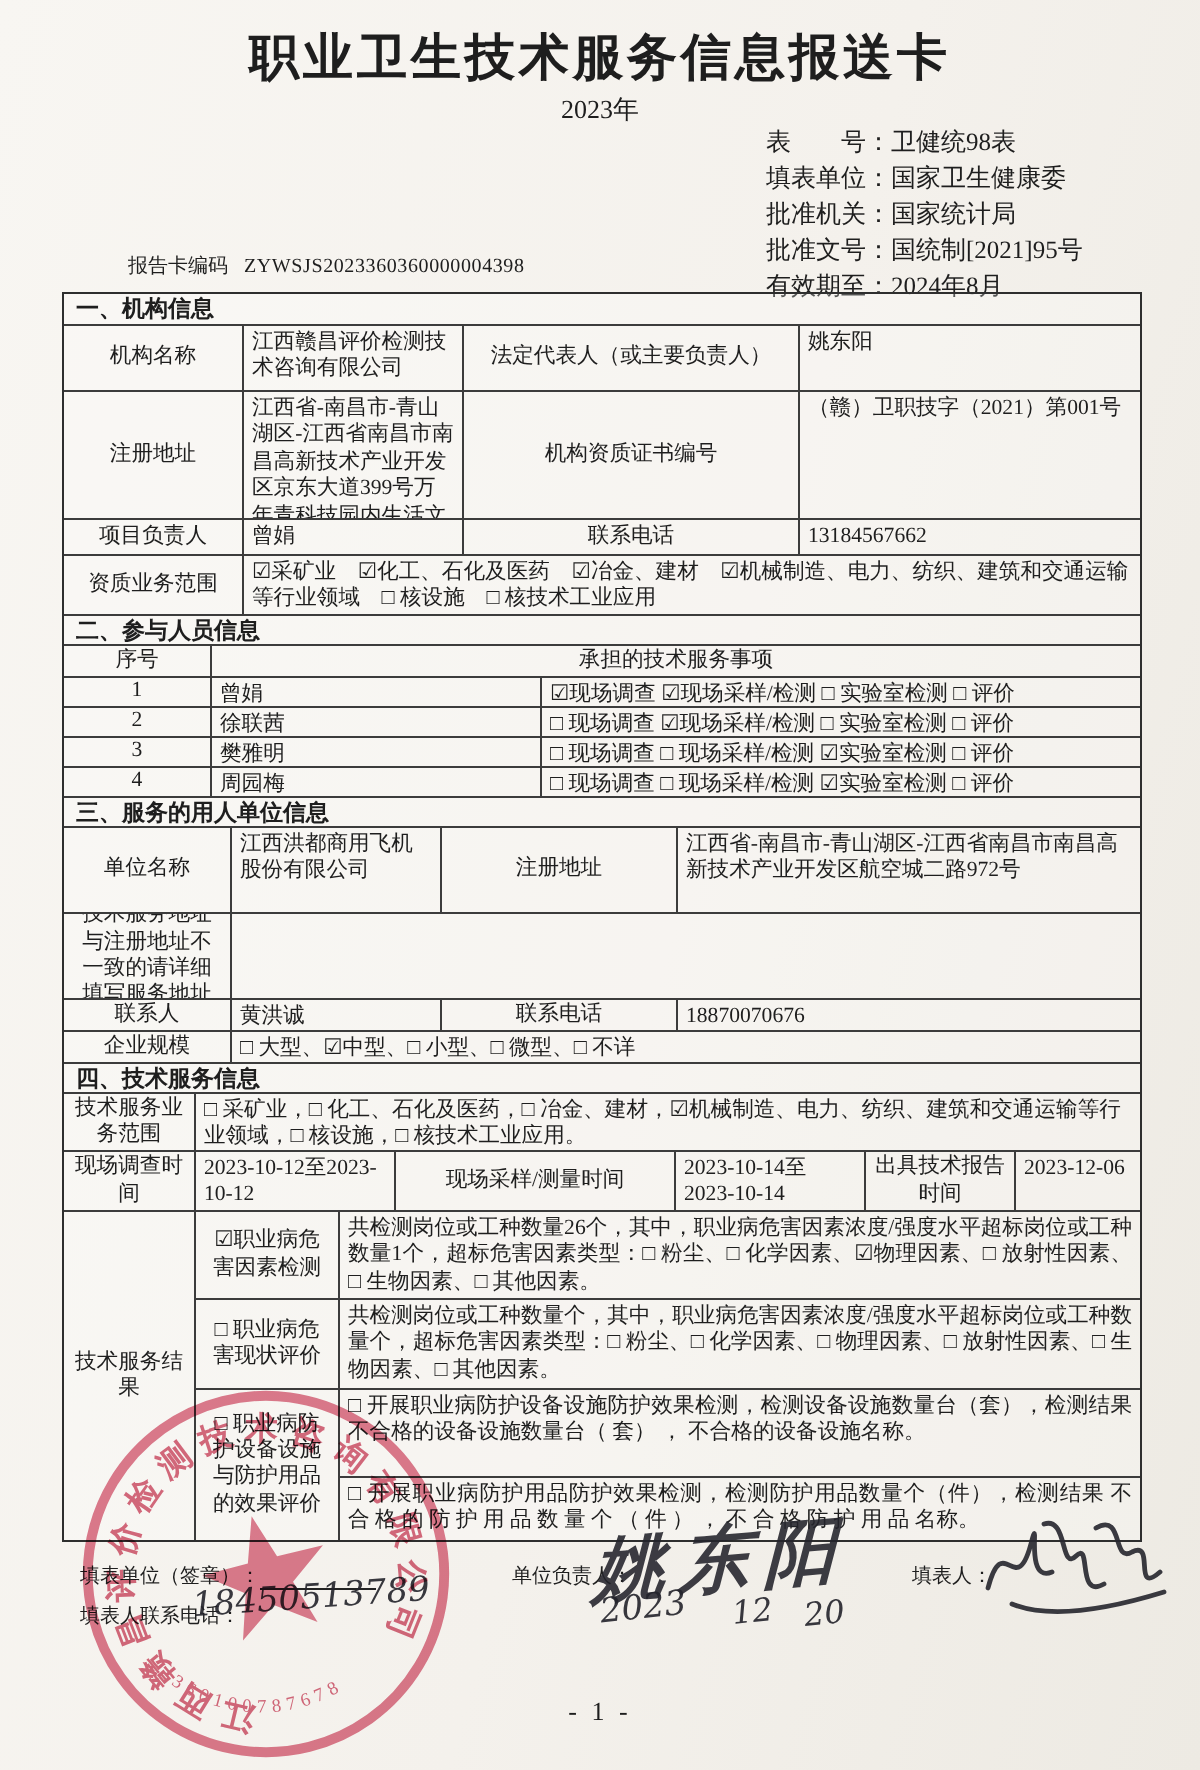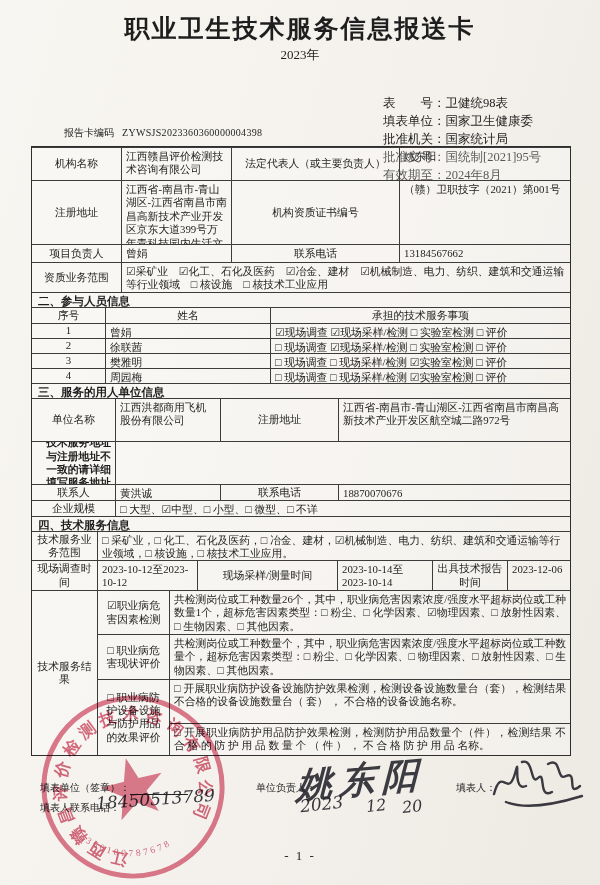--- a/index.html
+++ b/index.html
@@ -2,35 +2,35 @@
 <html><head>
 <meta charset="utf-8">
 <style>
   html,body{margin:0;padding:0;}
   .page{position:relative;width:600px;height:885px;overflow:hidden;
     background:linear-gradient(105deg,#f8f6f2 0%,#f4f1ec 55%,#edeae3 100%);
     font-family:"Liberation Serif","DejaVu Serif",serif;color:#1e1e1e;}
   .title{position:absolute;left:0;top:12px;width:600px;text-align:center;
     font-size:25px;font-weight:bold;letter-spacing:2px;}
   .year{position:absolute;left:0;top:46px;width:600px;text-align:center;font-size:13px;}
-  .meta{position:absolute;left:383px;top:62px;font-size:12.5px;line-height:18px;margin-top:32px;}
+  .meta{position:absolute;left:383px;top:62px;font-size:12.5px;line-height:18px;}
   .meta-row{display:flex;}
   .meta-lbl{white-space:pre;}
   .cardcode{position:absolute;left:64px;top:126px;font-size:10px;}
   .cardcode .code{font-family:"Liberation Serif",serif;letter-spacing:.3px;margin-left:8px;}
 
   .tbl{position:absolute;left:31px;top:146px;width:540px;border:1.4px solid #2e2e2e;
     box-sizing:border-box;background:rgba(255,255,255,.25);}
   .row{display:flex;border-top:1px solid #3c3c3c;box-sizing:border-box;}
   .row.first{border-top:none;}
   .cell{box-sizing:border-box;border-left:1px solid #3c3c3c;padding:2px 4px;
     font-size:10.8px;line-height:1.24;overflow:hidden;}
   .cell.nb{border-left:none;}
   .lbl{display:flex;align-items:center;justify-content:center;text-align:center;}
-  .lbl-left{display:flex;align-items:center;text-align:right;font-weight:bold;}
+  .lbl-left{display:flex;align-items:center;text-align:center;}
   .val{text-align:left;}
   .sec{font-weight:bold;font-size:11.5px;padding:1px 4px 1px 6px;box-sizing:border-box;}
   .h15{height:15px}.h16{height:16px}.h18{height:18px}.h29{height:29px}.h30{height:30px}
   .h33{height:33px}.h43{height:43px}.h45{height:45px}.h64{height:64px}
   .w65{width:65px;flex:none}.w71{width:71px;flex:none}.w73{width:73px;flex:none}
   .w75{width:75px;flex:none}.w83{width:83px;flex:none}.w89{width:89px;flex:none}
   .w95{width:95px;flex:none}.w100{width:100px;flex:none}.w105{width:105px;flex:none}
   .w110{width:110px;flex:none}.w118{width:118px;flex:none}.w140{width:140px;flex:none}
   .w165{width:165px;flex:none}.w168{width:168px;flex:none}
   .fx{flex:1;min-width:0;}
@@ -88,20 +88,23 @@
       <span>2024年8月</span>
     </div>
   </div>
 
   <div class="cardcode">
     <span>报告卡编码</span><span class="code">ZYWSJS2023360360000004398</span>
   </div>
 
   <div class="tbl">
 
+    <div class="row first h15">
+        <div class="cell nb sec fx">一、机构信息</div>
+      </div>
     <div class="row h33">
       <div class="cell nb lbl w89">机构名称</div>
       <div class="cell val w110">江西赣昌评价检测技术咨询有限公司</div>
       <div class="cell lbl w168">法定代表人（或主要负责人）</div>
       <div class="cell val fx">姚东阳</div>
     </div>
     <div class="row h64">
       <div class="cell nb lbl w89">注册地址</div>
       <div class="cell val w110">江西省-南昌市-青山湖区-江西省南昌市南昌高新技术产业开发区京东大道399号万年青科技园内生活文化服务中心</div>
       <div class="cell lbl w168">机构资质证书编号</div>
@@ -116,21 +119,20 @@
     <div class="row h30">
       <div class="cell nb lbl w89">资质业务范围</div>
       <div class="cell val fx">☑采矿业　☑化工、石化及医药　☑冶金、建材　☑机械制造、电力、纺织、建筑和交通运输等行业领域　□ 核设施　□ 核技术工业应用</div>
     </div>
 
     <div class="row h15">
         <div class="cell nb sec fx">二、参与人员信息</div>
       </div>
     <div class="row h16">
       <div class="cell nb lbl w73">序号</div>
-      <div class="cell lbl w165">姓名</div>
       <div class="cell lbl fx">承担的技术服务事项</div>
     </div>
     <div class="row h15">
       <div class="cell nb lbl w73">1</div>
       <div class="cell val w165">曾娟</div>
       <div class="cell val fx">☑现场调查 ☑现场采样/检测 □ 实验室检测 □ 评价</div>
     </div>
     <div class="row h15">
       <div class="cell nb lbl w73">2</div>
       <div class="cell val w165">徐联茜</div>

